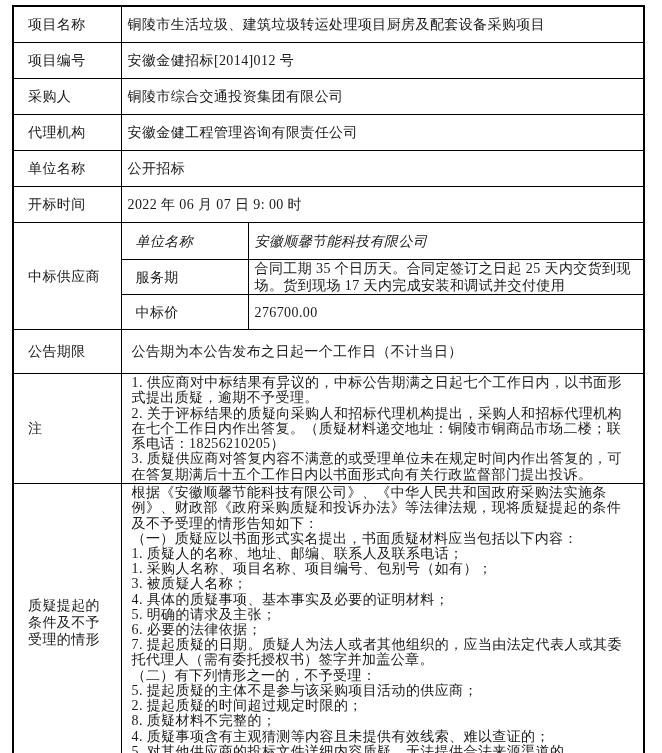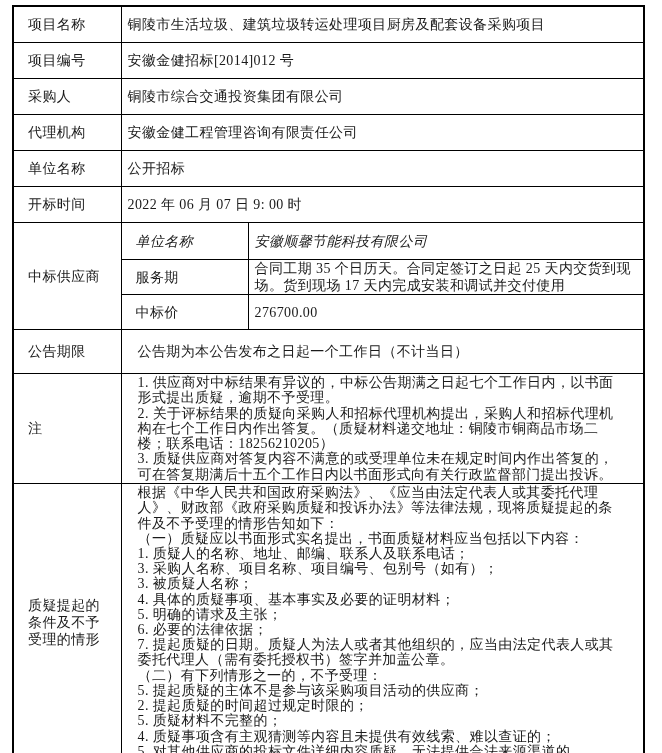--- a/index.html
+++ b/index.html
@@ -31,21 +31,21 @@
     padding: 0 14px;
     line-height: 17px;
   }
   td.value-center {
     text-align: left;
     padding: 0 6px;
     line-height: 17px;
   }
   td.value-left {
     text-align: left;
-    padding: 1px 16px;
+    padding: 1px 10px;
     line-height: 15.3px;
   }
   td.dense {
     line-height: 15.2px;
   }
   .para { margin: 0; }
   .h35 { height: 35px; }
   .h36 { height: 36px; font-style: italic; }
   .h34 { height: 34px; }
   .h41 { height: 41px; }
@@ -111,31 +111,31 @@
       <td class="value-left h107" colspan="2">
         <p class="para">1. 供应商对中标结果有异议的，中标公告期满之日起七个工作日内，以书面形式提出质疑，逾期不予受理。</p>
         <p class="para">2. 关于评标结果的质疑向采购人和招标代理机构提出，采购人和招标代理机构在七个工作日内作出答复。（质疑材料递交地址：铜陵市铜商品市场二楼；联系电话：18256210205）</p>
         <p class="para">3. 质疑供应商对答复内容不满意的或受理单位未在规定时间内作出答复的，可在答复期满后十五个工作日内以书面形式向有关行政监督部门提出投诉。</p>
       </td>
     </tr>
 
     <tr>
       <td class="label h274">质疑提起的条件及不予受理的情形</td>
       <td class="value-left dense h274" colspan="2">
-        <p class="para">根据《中华人民共和国政府采购法》、《应当由法定代表人或其委托代理人》、财政部《政府采购质疑和投诉办法》等法律法规，现将质疑提起的条件及不予受理的情形告知如下：</p>
+        <p class="para">根据《安徽顺馨节能科技有限公司》、《中华人民共和国政府采购法实施条例》、财政部《政府采购质疑和投诉办法》等法律法规，现将质疑提起的条件及不予受理的情形告知如下：</p>
         <p class="para">（一）质疑应以书面形式实名提出，书面质疑材料应当包括以下内容：</p>
         <p class="para">1. 质疑人的名称、地址、邮编、联系人及联系电话；</p>
-        <p class="para">3. 采购人名称、项目名称、项目编号、包别号（如有）；</p>
+        <p class="para">1. 采购人名称、项目名称、项目编号、包别号（如有）；</p>
         <p class="para">3. 被质疑人名称；</p>
         <p class="para">4. 具体的质疑事项、基本事实及必要的证明材料；</p>
         <p class="para">5. 明确的请求及主张；</p>
         <p class="para">6. 必要的法律依据；</p>
         <p class="para">7. 提起质疑的日期。质疑人为法人或者其他组织的，应当由法定代表人或其委托代理人（需有委托授权书）签字并加盖公章。</p>
         <p class="para">（二）有下列情形之一的，不予受理：</p>
         <p class="para">5. 提起质疑的主体不是参与该采购项目活动的供应商；</p>
         <p class="para">2. 提起质疑的时间超过规定时限的；</p>
-        <p class="para">5. 质疑材料不完整的；</p>
+        <p class="para">8. 质疑材料不完整的；</p>
         <p class="para">4. 质疑事项含有主观猜测等内容且未提供有效线索、难以查证的；</p>
         <p class="para">5. 对其他供应商的投标文件详细内容质疑，无法提供合法来源渠道的。</p>
       </td>
     </tr>
   </tbody>
 </table>
 
 </body></html>

